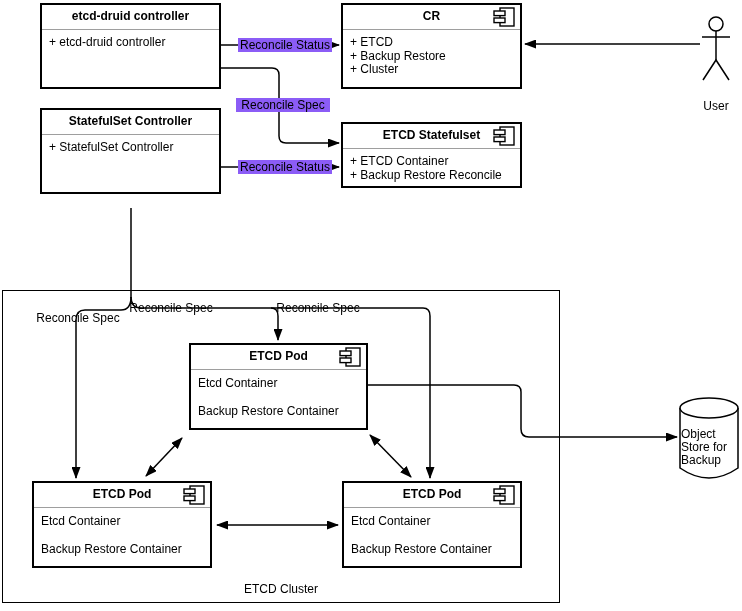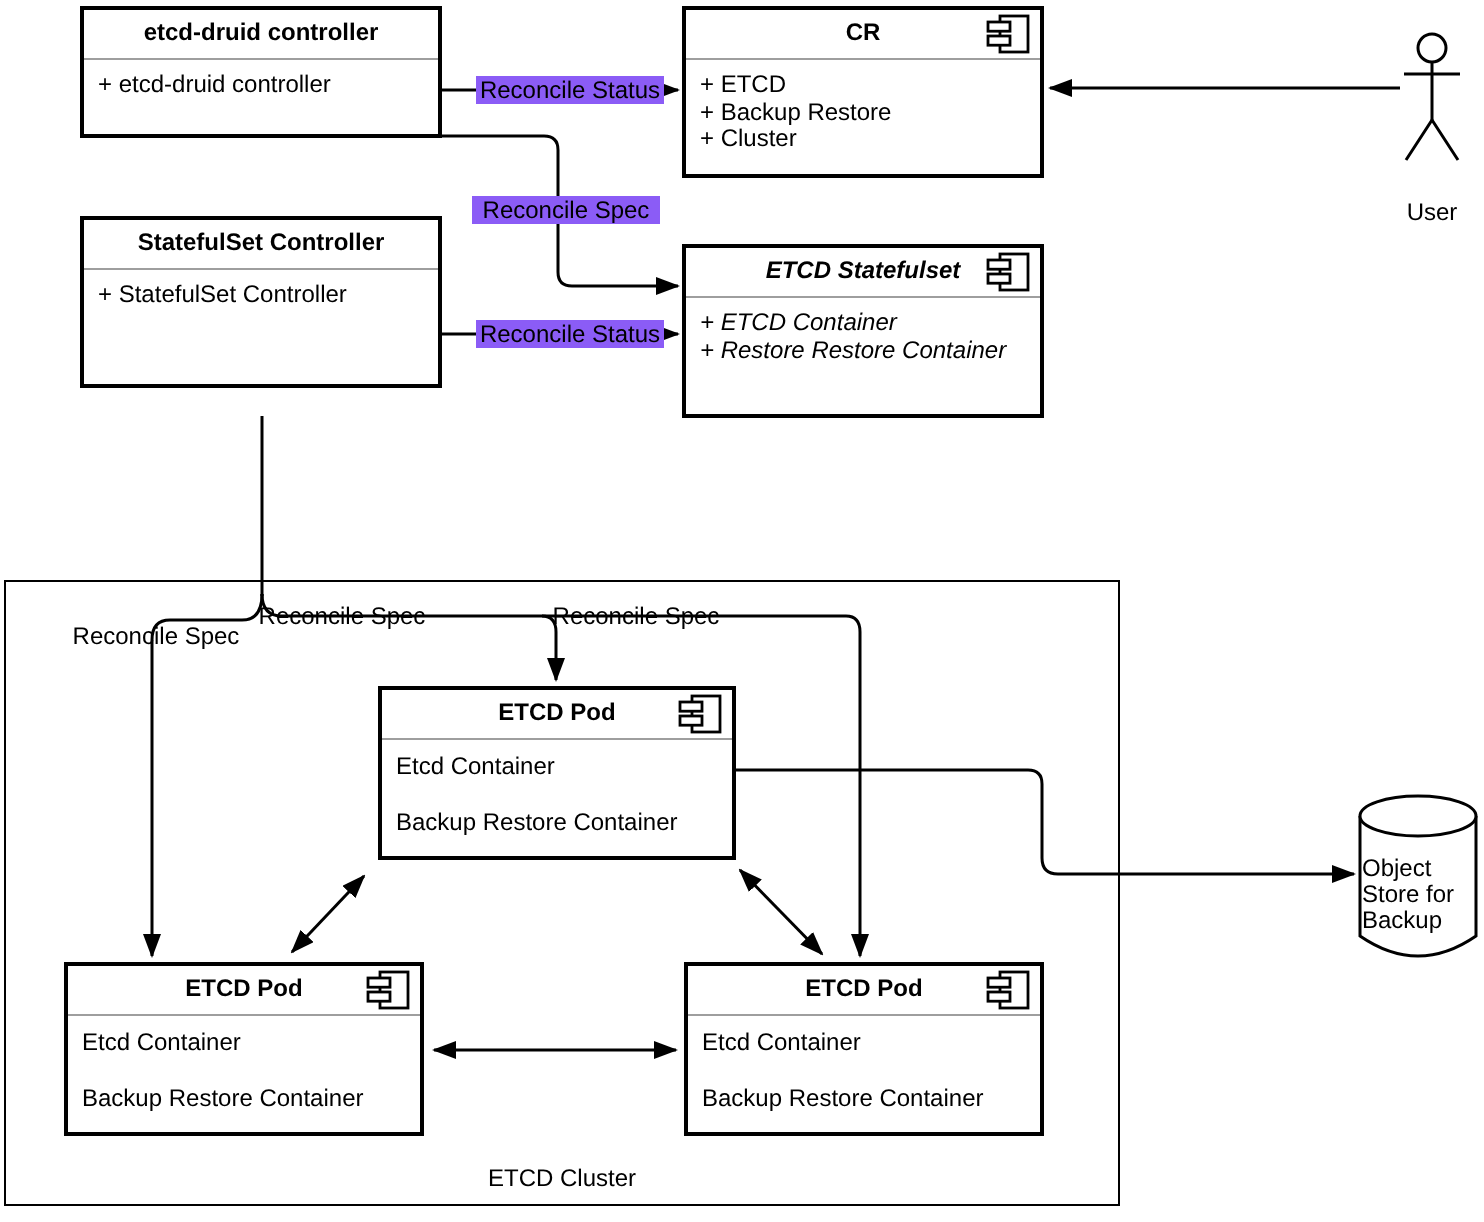--- a/index.html
+++ b/index.html
@@ -24,21 +24,21 @@
 </style>
 </head>
 <body>
 
 <div class="stage">
 
   <div class="cluster" style="left:2px;top:290px;width:558px;height:313px;">
     <div class="cluster-label">ETCD Cluster</div>
   </div>
 
-  <div class="box" style="left:40px;top:3px;width:181px;height:66px;">
+  <div class="box" style="left:40px;top:3px;width:181px;height:86px;">
     <div class="box-title">etcd-druid controller</div>
     <div class="box-body">
       <div class="bl">+ etcd-druid controller</div>
     </div>
   </div>
 
   <div class="box" style="left:341px;top:3px;width:181px;height:86px;">
     <div class="box-title">
       <span>CR</span>
       <svg class="comp-icon" width="22" height="20" viewBox="0 0 22 20">
@@ -54,32 +54,32 @@
     </div>
   </div>
 
   <div class="box" style="left:40px;top:108px;width:181px;height:86px;">
     <div class="box-title">StatefulSet Controller</div>
     <div class="box-body">
       <div class="bl">+ StatefulSet Controller</div>
     </div>
   </div>
 
-  <div class="box" style="left:341px;top:122px;width:181px;height:87px;font-style:italic;">
+  <div class="box" style="left:341px;top:122px;width:181px;height:66px;">
     <div class="box-title">
       <span>ETCD Statefulset</span>
       <svg class="comp-icon" width="22" height="20" viewBox="0 0 22 20">
         <rect x="7" y="1" width="14" height="18" fill="#fff" stroke="#000" stroke-width="1.4"></rect>
         <rect x="1" y="4" width="11" height="4.6" fill="#fff" stroke="#000" stroke-width="1.4"></rect>
         <rect x="1" y="11" width="11" height="4.6" fill="#fff" stroke="#000" stroke-width="1.4"></rect>
       </svg>
     </div>
     <div class="box-body">
       <div class="bl">+ ETCD Container</div>
-      <div class="bl">+ Restore Restore Container</div>
+      <div class="bl">+ Backup Restore Reconcile</div>
     </div>
   </div>
 
   <div class="box pod" style="left:189px;top:343px;width:179px;height:87px;">
     <div class="box-title">
       <span>ETCD Pod</span>
       <svg class="comp-icon" width="22" height="20" viewBox="0 0 22 20">
         <rect x="7" y="1" width="14" height="18" fill="#fff" stroke="#000" stroke-width="1.4"></rect>
         <rect x="1" y="4" width="11" height="4.6" fill="#fff" stroke="#000" stroke-width="1.4"></rect>
         <rect x="1" y="11" width="11" height="4.6" fill="#fff" stroke="#000" stroke-width="1.4"></rect>

